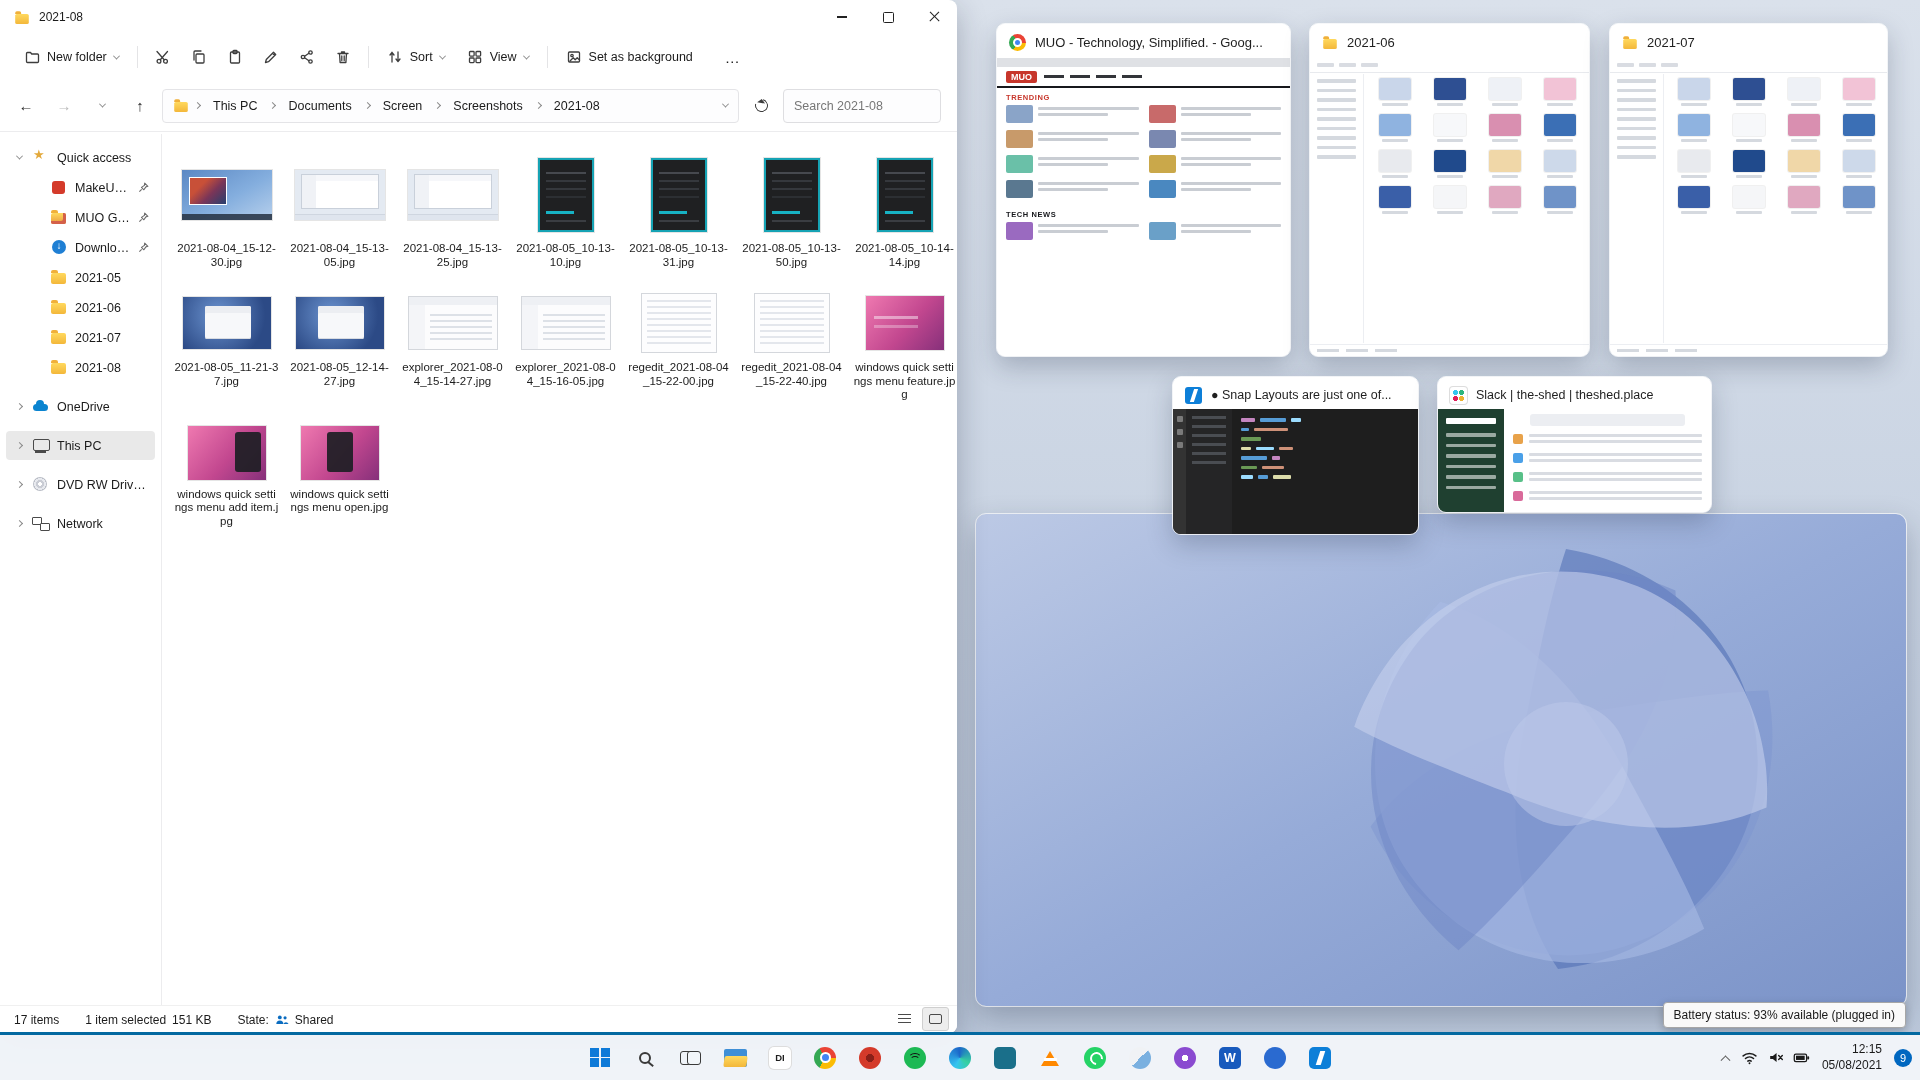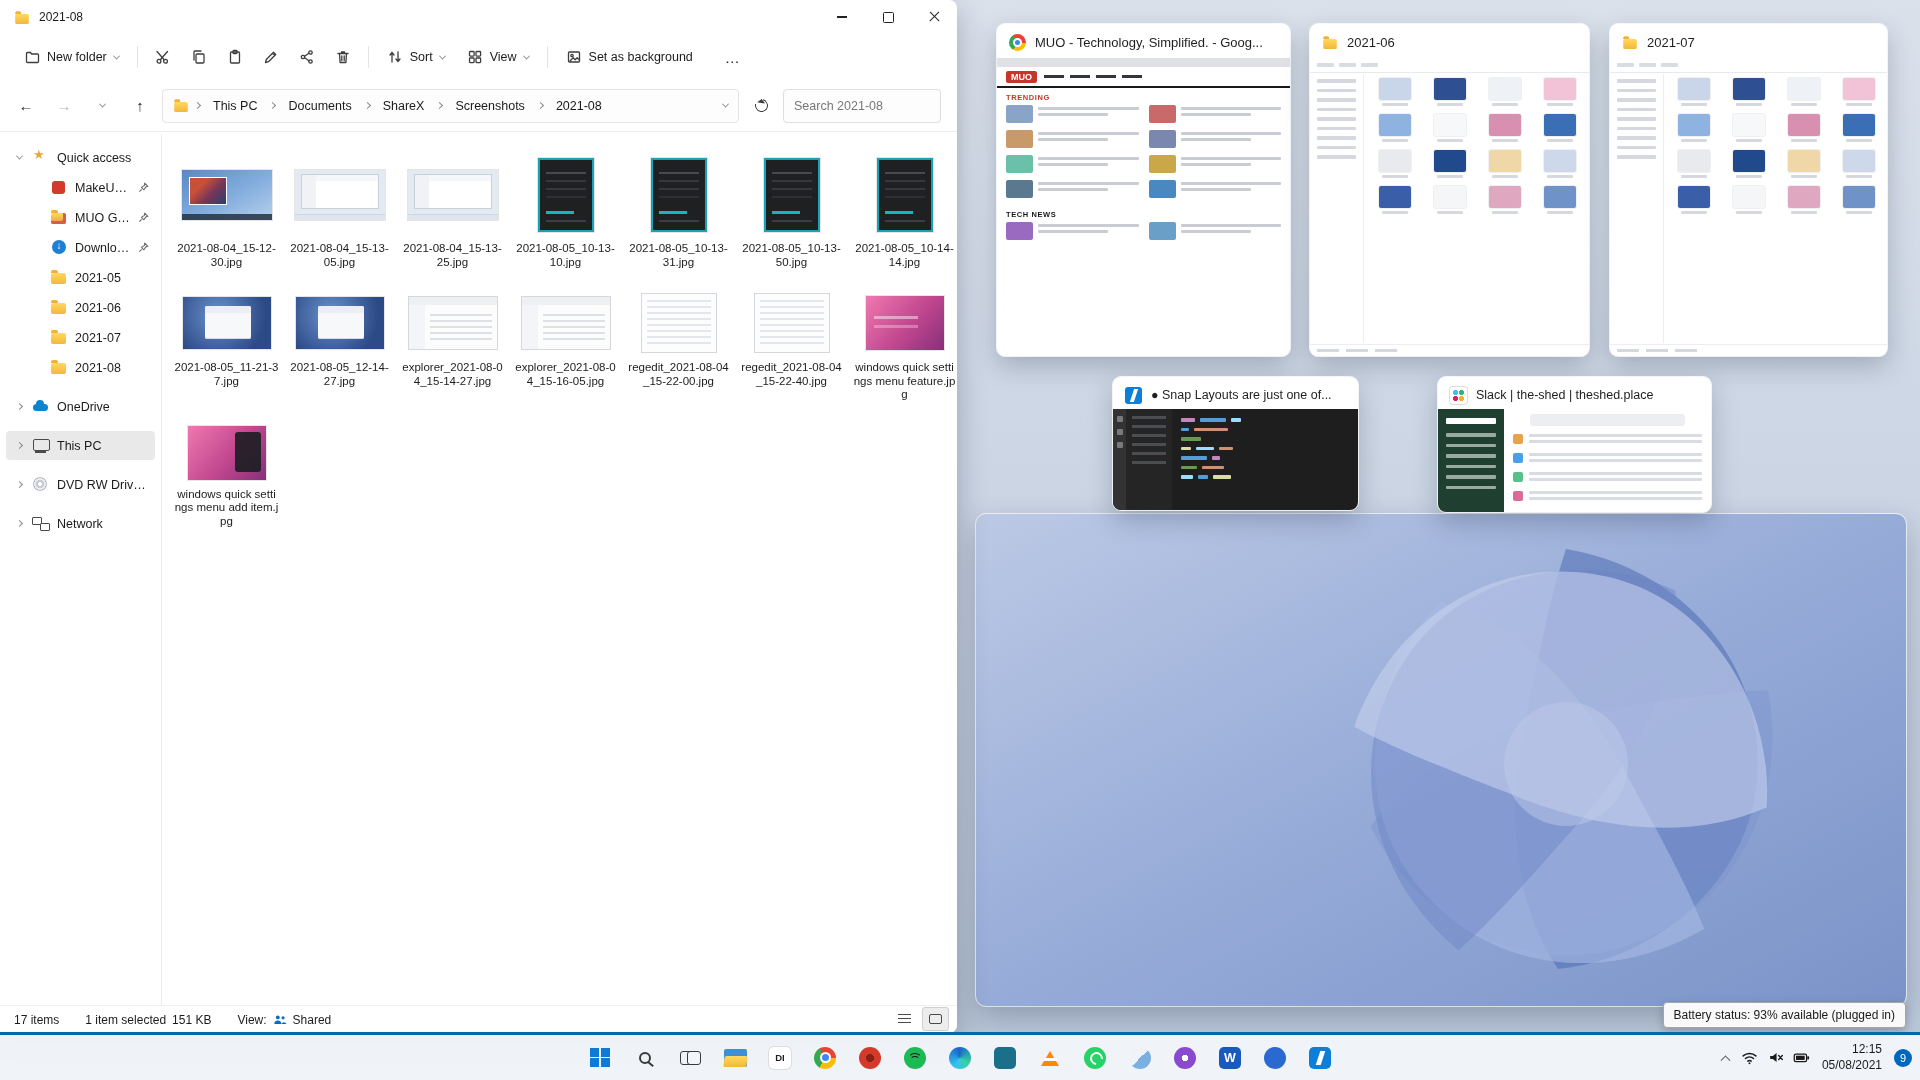--- a/index.html
+++ b/index.html
@@ -119,21 +119,21 @@
   .vtb{width:27px;height:24px;display:flex;align-items:center;justify-content:center;border-radius:3px;border:1px solid transparent}
   .vtb.act{background:#ededed;border-color:#cfcfcf}
   .vt-lines{width:13px;height:10px;background:repeating-linear-gradient(180deg,#4a4a4a 0 1.5px,transparent 1.5px 4px)}
   .vt-thumb{width:13px;height:10px;border:1.4px solid #4a4a4a;border-radius:2px}
 
   
   .card{position:absolute;border-radius:8px;overflow:hidden;background:#fff;box-shadow:0 10px 26px rgba(25,35,60,.25);outline:1px solid rgba(255,255,255,.8)}
   .c1{left:997px;top:24px;width:293px;height:332px}
   .c2{left:1310px;top:24px;width:279px;height:332px}
   .c3{left:1610px;top:24px;width:277px;height:332px}
-  .c4{left:1113px;top:377px;width:245px;height:133px}
+  .c4{left:1173px;top:377px;width:245px;height:157px}
   .c5{left:1438px;top:377px;width:273px;height:135px}
   .chd{height:34px;display:flex;align-items:center;gap:9px;padding:18px 12px;background:#fff}
   .c4 .chd,.c5 .chd{height:32px}
   .ctitle{font-size:13px;color:#1f1f1f;white-space:nowrap;overflow:hidden;text-overflow:ellipsis}
   .c4 .ctitle,.c5 .ctitle{font-size:12.5px}
   .cbody{position:absolute;left:0;right:0;bottom:0;top:34px;background:#f6f7f9;overflow:hidden}
   .c4 .cbody,.c5 .cbody{top:32px}
   .hic{width:17px;height:17px;flex:none;position:relative}
   .hic.chrome{border-radius:50%;background:conic-gradient(from -30deg,#ea4335 0 120deg,#fbbc05 0 240deg,#34a853 0 360deg)}
   .hic.chrome::after{content:"";position:absolute;inset:4px;background:#4285f4;border:2px solid #fff;border-radius:50%}
@@ -757,21 +757,21 @@
       </div>
     <div class="navb">↑</div>
     <div id="addrpill">
       <span class="folder-ic small"></span>
       <span class="cv r sm" style="margin:0 4px"></span>
       <span id="crumbs" style="display:flex;align-items:center;gap:2px">
           <span class="crumb">This PC</span>
           <span class="cv r sm" style="margin: 0px 4px;"></span>
           <span class="crumb">Documents</span>
           <span class="cv r sm" style="margin: 0px 4px;"></span>
-          <span class="crumb">ShareX</span>
+          <span class="crumb">Screen</span>
           <span class="cv r sm" style="margin: 0px 4px;"></span>
           <span class="crumb">Screenshots</span>
           <span class="cv r sm" style="margin: 0px 4px;"></span>
           <span class="crumb">2021-08</span>
         </span>
       <span class="spacer"></span>
       <span class="cv d sm"></span>
     </div>
     <div id="refreshbtn">
         <span class="ref"></span>
@@ -995,30 +995,38 @@
         <div class="fname">windows quick settings menu feature.jpg</div>
       </div>
       <div class="file">
         <div class="tz">
           <div class="thumb t-pink">
             <i class="pn"></i>
           </div>
         </div>
         <div class="fname">windows quick settings menu add item.jpg</div>
       </div>
+      <div class="file">
+        <div class="tz">
+          <div class="thumb t-pink">
+            <i class="pn c"></i>
+          </div>
+        </div>
+        <div class="fname">windows quick settings menu open.jpg</div>
+      </div>
     </div>
 
   <div id="statusbar">
     <span class="grp">17 items</span>
     <span class="grp">
       <span>1 item selected</span>
       <span>151 KB</span>
     </span>
     <span class="grp">
-      <span>View:</span>
+      <span>State:</span>
       <svg width="14" height="14" viewBox="0 0 16 16" fill="#0a6cc0">
           <circle cx="5.5" cy="5" r="2.2"></circle>
           <path d="M1.5 12.5 a4 4 0 0 1 8 0 Z"></path>
           <circle cx="11.5" cy="5.5" r="1.8"></circle>
           <path d="M9.5 12.5 a3.4 3.4 0 0 1 6 0 Z"></path>
         </svg>
       <span>Shared</span>
     </span>
     <span id="vtoggles">
       <span class="vtb">

